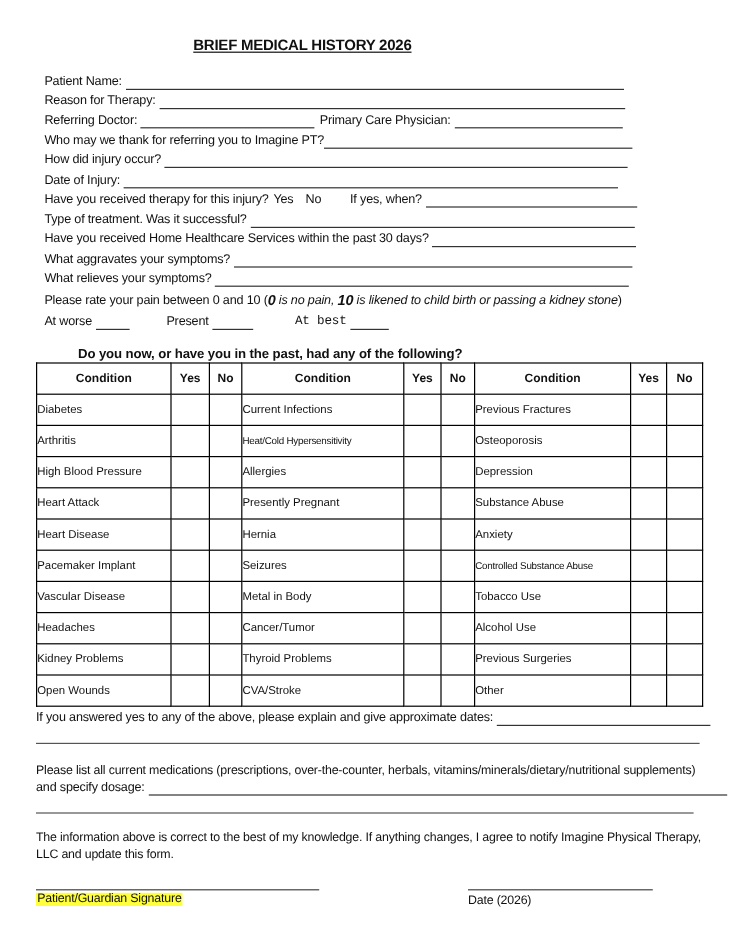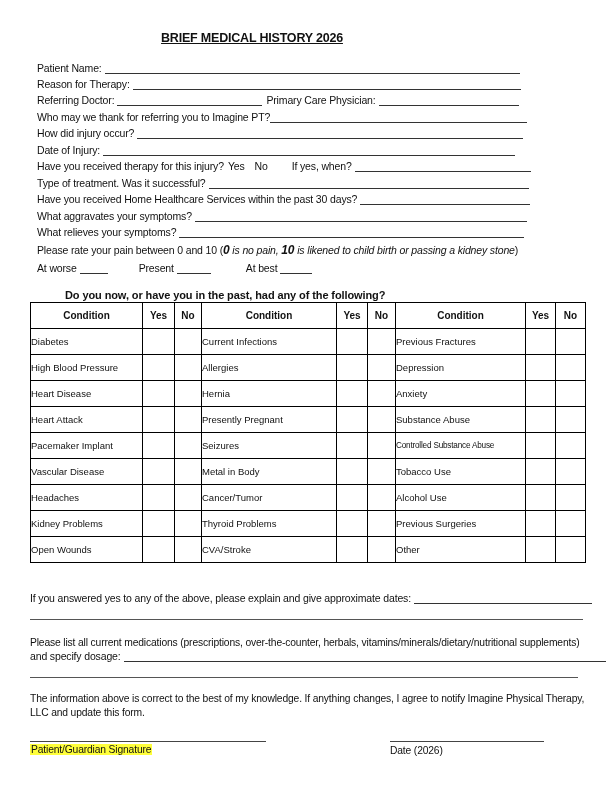--- a/index.html
+++ b/index.html
@@ -8,21 +8,21 @@
     font-family: "Liberation Sans", sans-serif; color: #111;
   }
   .abs { position: absolute; white-space: nowrap; }
   .title {
     left: 0; width: 504px; top: 31px; text-align: center;
     font-weight: bold; font-size: 12.5px; text-decoration: underline;
     letter-spacing: -0.2px;
   }
   .line {
     position: absolute; font-size: 10.5px; line-height: 13px;
-    white-space: nowrap; display: flex; align-items: flex-start;
+    white-space: nowrap; display: flex; align-items: center;
     letter-spacing: -0.15px;
   }
   .blank {
     display: inline-block; border-bottom: 1px solid #333; height: 11px;
     margin-left: 3px;
   }
   .it { font-style: italic; }
   .bi { font-style: italic; font-weight: bold; font-size: 12px; }
 
   .section-heading {
@@ -111,21 +111,21 @@
     <span class="it" style="white-space:pre;"> is no pain, </span>
     <span class="bi">10</span>
     <span class="it" style="white-space:pre;"> is likened to child birth or passing a kidney stone</span>
     <span>)</span>
 </div>
 <div class="line" style="left:37px; top:262px;">
   <span>At worse</span>
   <span class="blank" style="width:28px;"></span>
   <span style="margin-left:31px;">Present</span>
   <span class="blank" style="width:34px;"></span>
-  <span style="margin-left:35px;">At best</span>
+  <span style="margin-left:35px;font-family:Liberation Mono, monospace;">At best</span>
   <span class="blank" style="width:32px;"></span>
 </div>
 
 <div class="abs section-heading">Do you now, or have you in the past, had any of the following?</div>
 
 <table class="cond">
   <colgroup>
     <col style="width:112px">
       <col style="width:32px">
       <col style="width:27px">
@@ -155,49 +155,60 @@
         <td></td>
         <td></td>
         <td class="c">Current Infections</td>
         <td></td>
         <td></td>
         <td class="c">Previous Fractures</td>
         <td></td>
         <td></td>
       </tr>
       <tr>
+        <td class="c">Arthritis</td>
+        <td></td>
+        <td></td>
+        <td class="c small">Heat/Cold Hypersensitivity</td>
+        <td></td>
+        <td></td>
+        <td class="c">Osteoporosis</td>
+        <td></td>
+        <td></td>
+      </tr>
+      <tr>
         <td class="c">High Blood Pressure</td>
         <td></td>
         <td></td>
         <td class="c">Allergies</td>
         <td></td>
         <td></td>
         <td class="c">Depression</td>
         <td></td>
         <td></td>
       </tr>
       <tr>
+        <td class="c">Heart Attack</td>
+        <td></td>
+        <td></td>
+        <td class="c">Presently Pregnant</td>
+        <td></td>
+        <td></td>
+        <td class="c">Substance Abuse</td>
+        <td></td>
+        <td></td>
+      </tr>
+      <tr>
         <td class="c">Heart Disease</td>
         <td></td>
         <td></td>
         <td class="c">Hernia</td>
         <td></td>
         <td></td>
         <td class="c">Anxiety</td>
-        <td></td>
-        <td></td>
-      </tr>
-      <tr>
-        <td class="c">Heart Attack</td>
-        <td></td>
-        <td></td>
-        <td class="c">Presently Pregnant</td>
-        <td></td>
-        <td></td>
-        <td class="c">Substance Abuse</td>
         <td></td>
         <td></td>
       </tr>
       <tr>
         <td class="c">Pacemaker Implant</td>
         <td></td>
         <td></td>
         <td class="c">Seizures</td>
         <td></td>
         <td></td>

